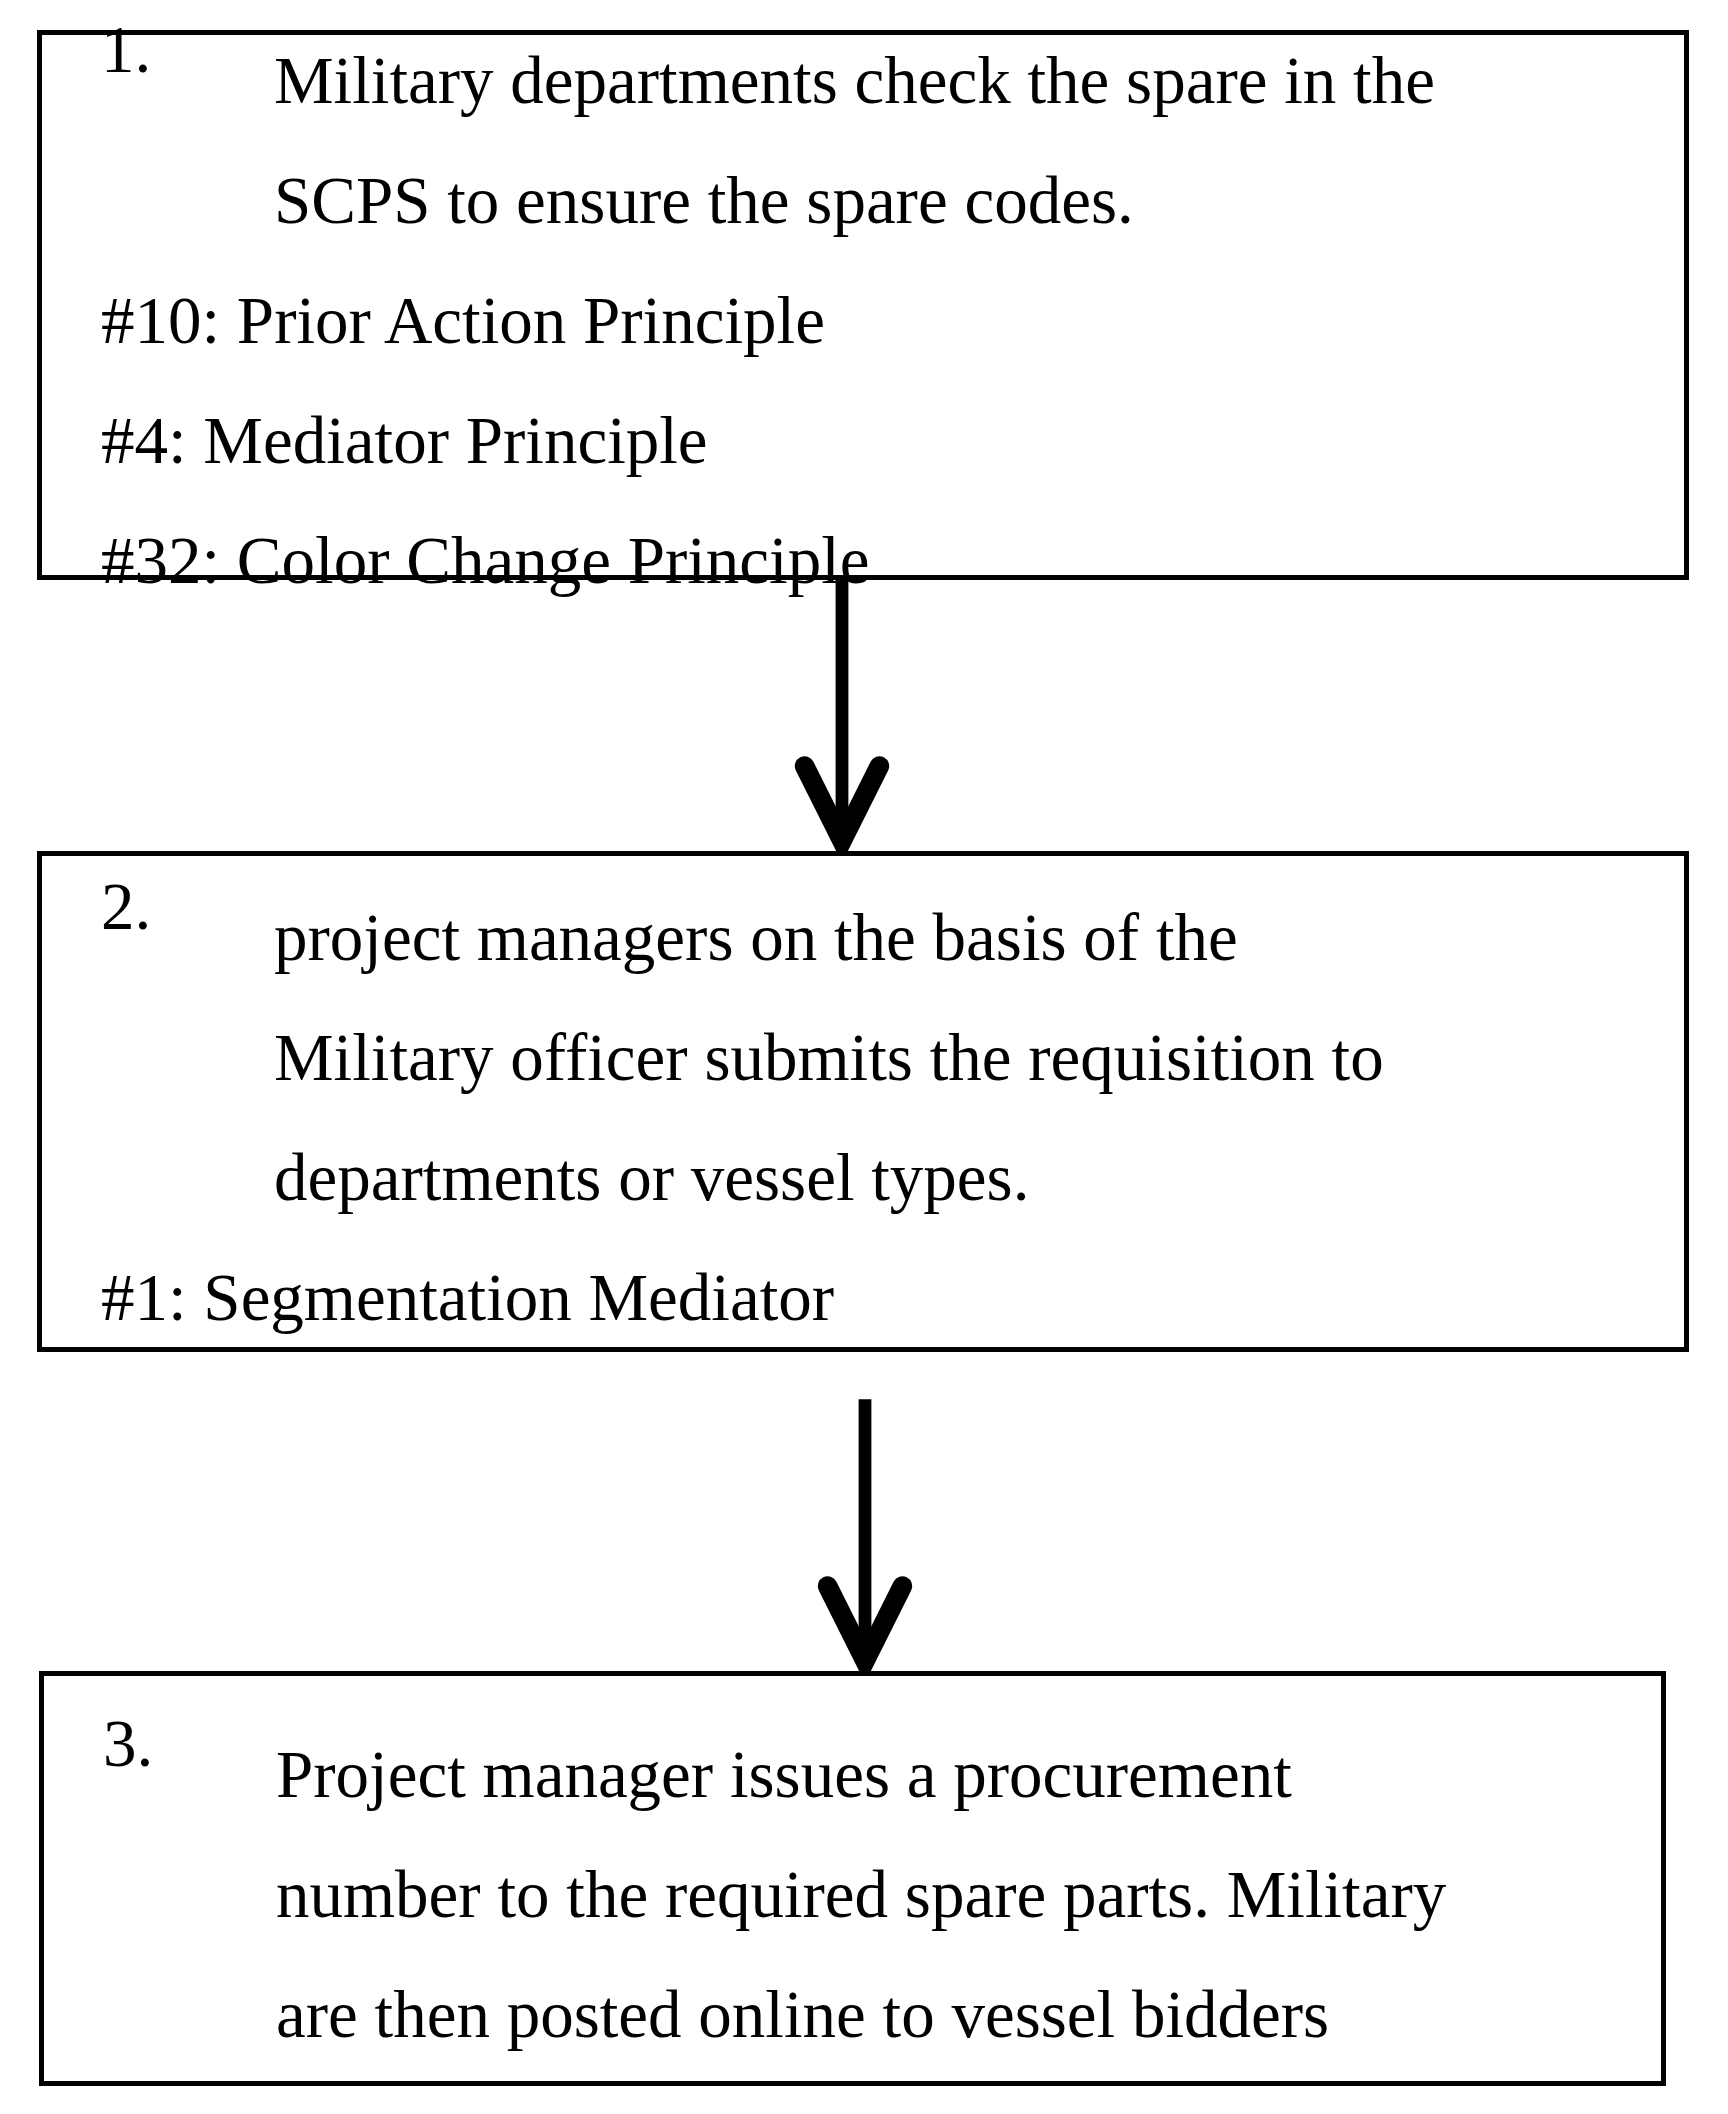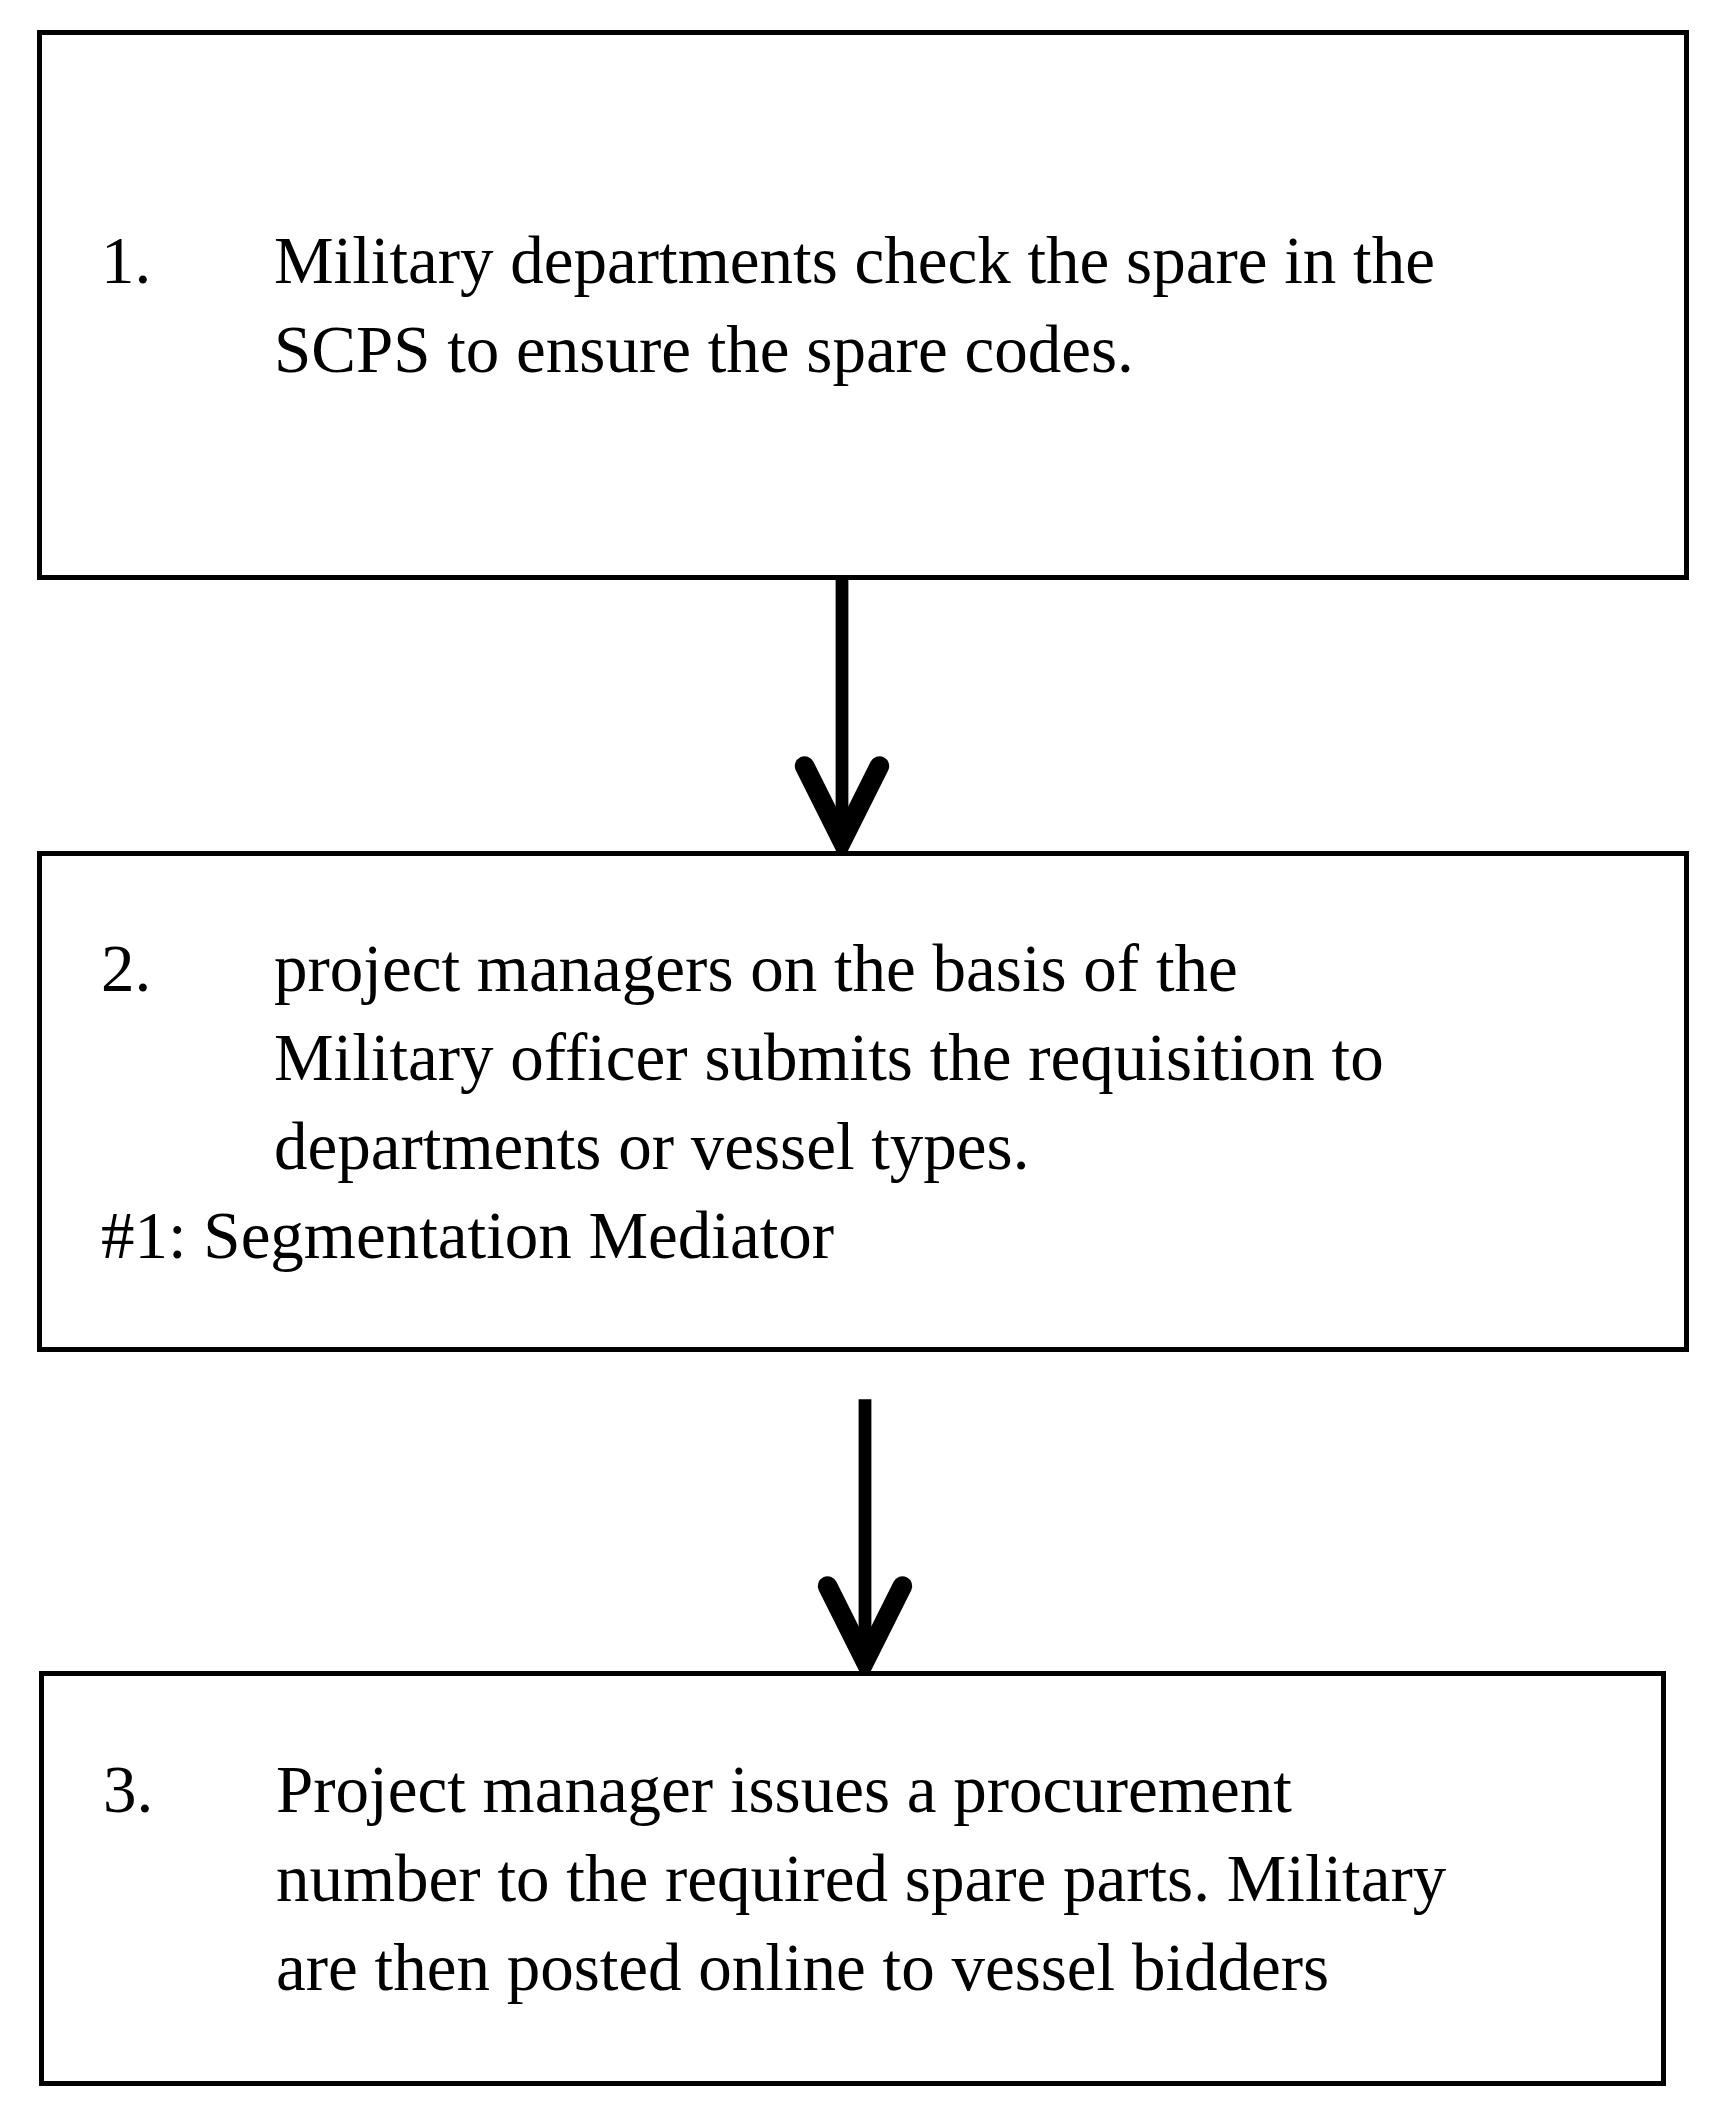--- a/index.html
+++ b/index.html
@@ -37,20 +37,21 @@
     align-items: flex-start;
   }
   .num {
     flex: 0 0 173px;
     width: 173px;
   }
   .step-lines { min-width: 0; }
   .step-lines > div,
   .principles > div {
     white-space: nowrap;
+    margin-top: 31px;
   }
   .arrow {
     position: absolute;
     overflow: visible;
     display: block;
   }
   #arrow-1 { left: 783px; top: 579px; }
   #arrow-2 { left: 806px; top: 1399px; }
   .arrow line {
     stroke: currentColor;
@@ -70,20 +71,25 @@
 <div class="canvas" style="color: rgb(0, 0, 0); background: rgb(255, 255, 255);">
 
   <section class="box" id="box-1">
     <div class="step">
       <span class="num">1.</span>
       <div class="step-lines">
           <div>Military departments check the spare in the</div>
           <div>SCPS to ensure the spare codes.</div>
         </div>
     </div>
+    <div class="principles">
+        <div>#10: Prior Action Principle</div>
+        <div>#4: Mediator Principle</div>
+        <div>#32: Color Change Principle</div>
+      </div>
   </section>
 
   <svg class="arrow" id="arrow-1" width="118" height="272" viewBox="0 0 120 276" aria-hidden="true">
     <line x1="60" y1="0" x2="60" y2="252"></line>
     <path d="M 22 190 L 60 266 L 98 190"></path>
   </svg>
 
   <section class="box" id="box-2">
     <div class="step">
       <span class="num">2.</span>

